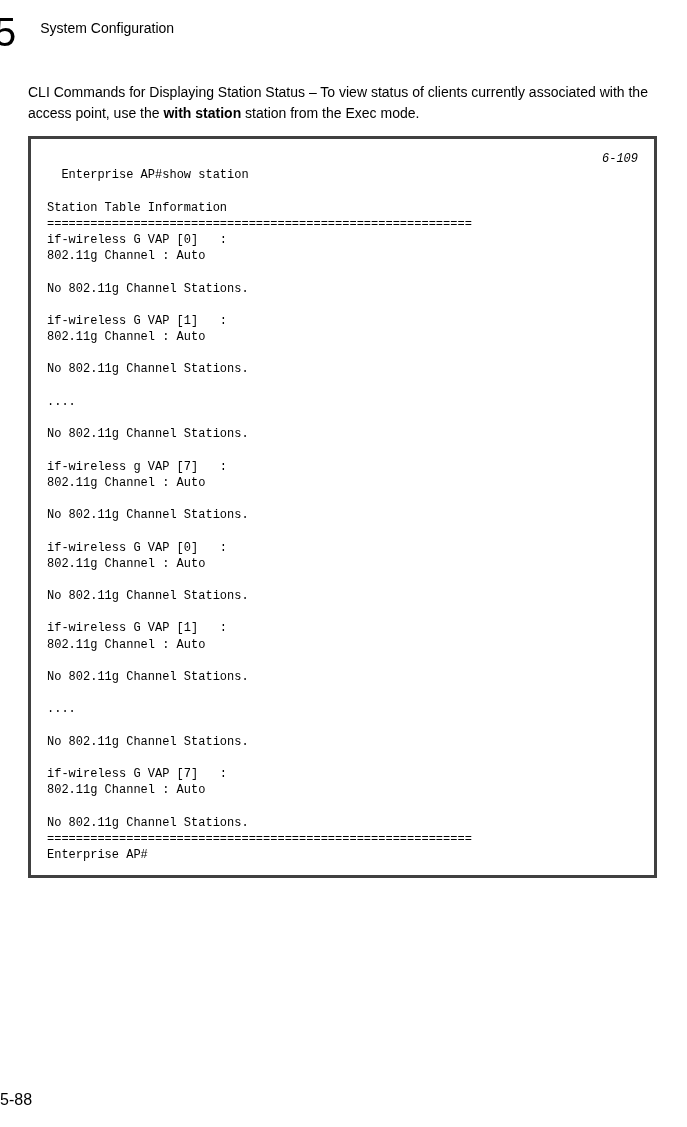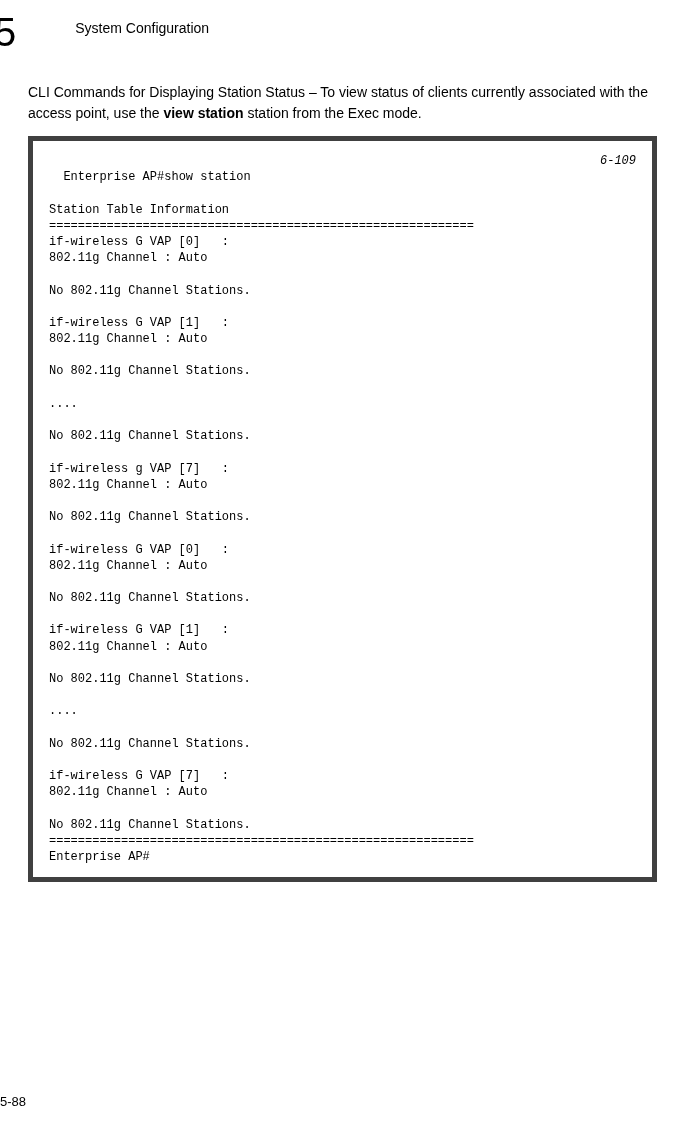--- a/index.html
+++ b/index.html
@@ -28,63 +28,62 @@
       margin-right: 18px;
       margin-top: -6px;
       margin-left: -28px;
       padding-left: 0;
       transform: translateX(-6px);
     }
     .header-title {
       font-size: 14px;
       font-weight: normal;
       margin-top: 2px;
-      margin-left: 35px;
     }
     .intro-text {
       font-size: 14px;
       line-height: 1.5;
       margin-bottom: 12px;
     }
     .intro-text .bold {
       font-weight: bold;
     }
     .code-block {
-      border: 5px solid #404040;
+      border: 3px solid #404040;
       padding: 12px 16px;
       font-family: "Courier New", Courier, monospace;
       font-size: 12px;
       line-height: 1.35;
       white-space: pre;
       position: relative;
     }
     .code-ref {
       position: absolute;
       top: 12px;
       right: 16px;
       font-style: italic;
       font-family: "Courier New", Courier, monospace;
     }
     .page-number {
       position: absolute;
       bottom: 18px;
       left: 0;
-      font-size: 13px;
+      font-size: 16px;
     }
   </style>
 </head>
 <body>
 
 <div class="header">
   <div class="chapter-number">5</div>
   <div class="header-title">System Configuration</div>
 </div>
 
 <p class="intro-text">
-  <span>CLI Commands for Displaying Station Status – To view status of clients currently associated with the access point, use the </span><span class="bold">view station</span><span> station from the Exec mode.</span>
+  <span>CLI Commands for Displaying Station Status – To view status of clients currently associated with the access point, use the </span><span class="bold">with station</span><span> station from the Exec mode.</span>
 </p>
 
 <div class="code-block">
   <span class="code-ref">6-109</span><span>Enterprise AP#show station
 
 Station Table Information
 ===========================================================
 if-wireless G VAP [0]   :
 802.11g Channel : Auto
 

